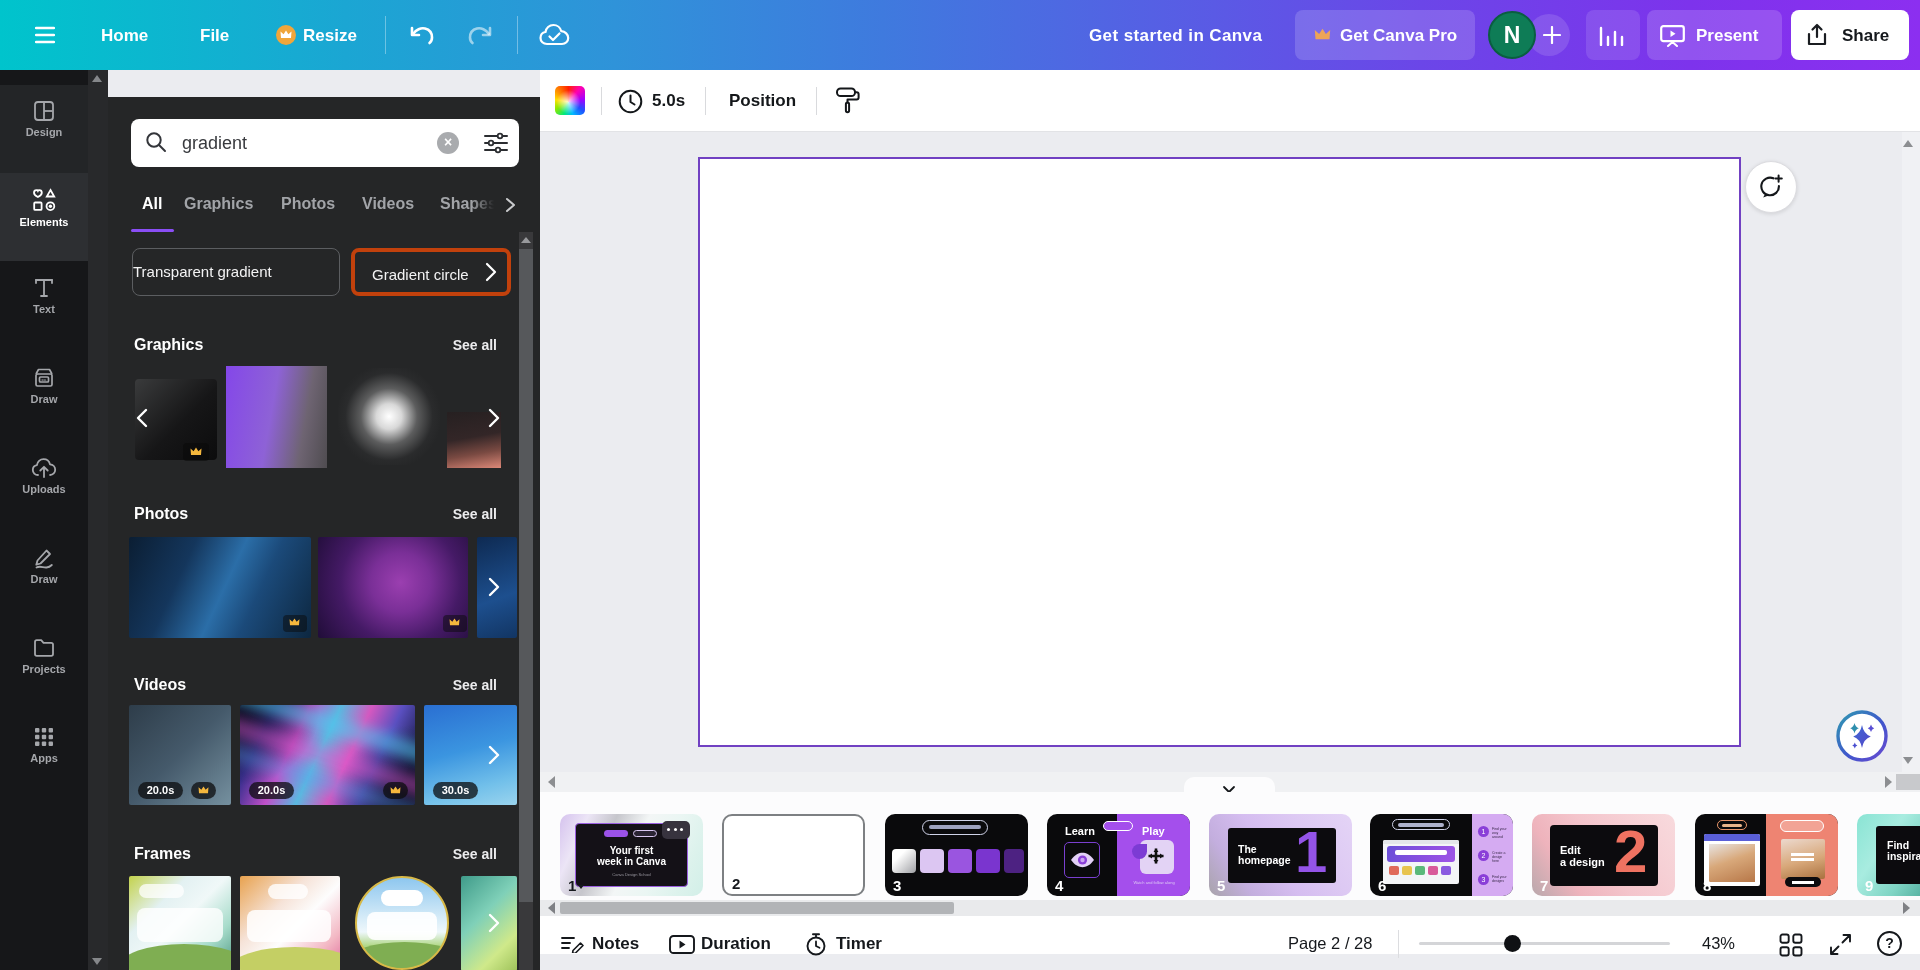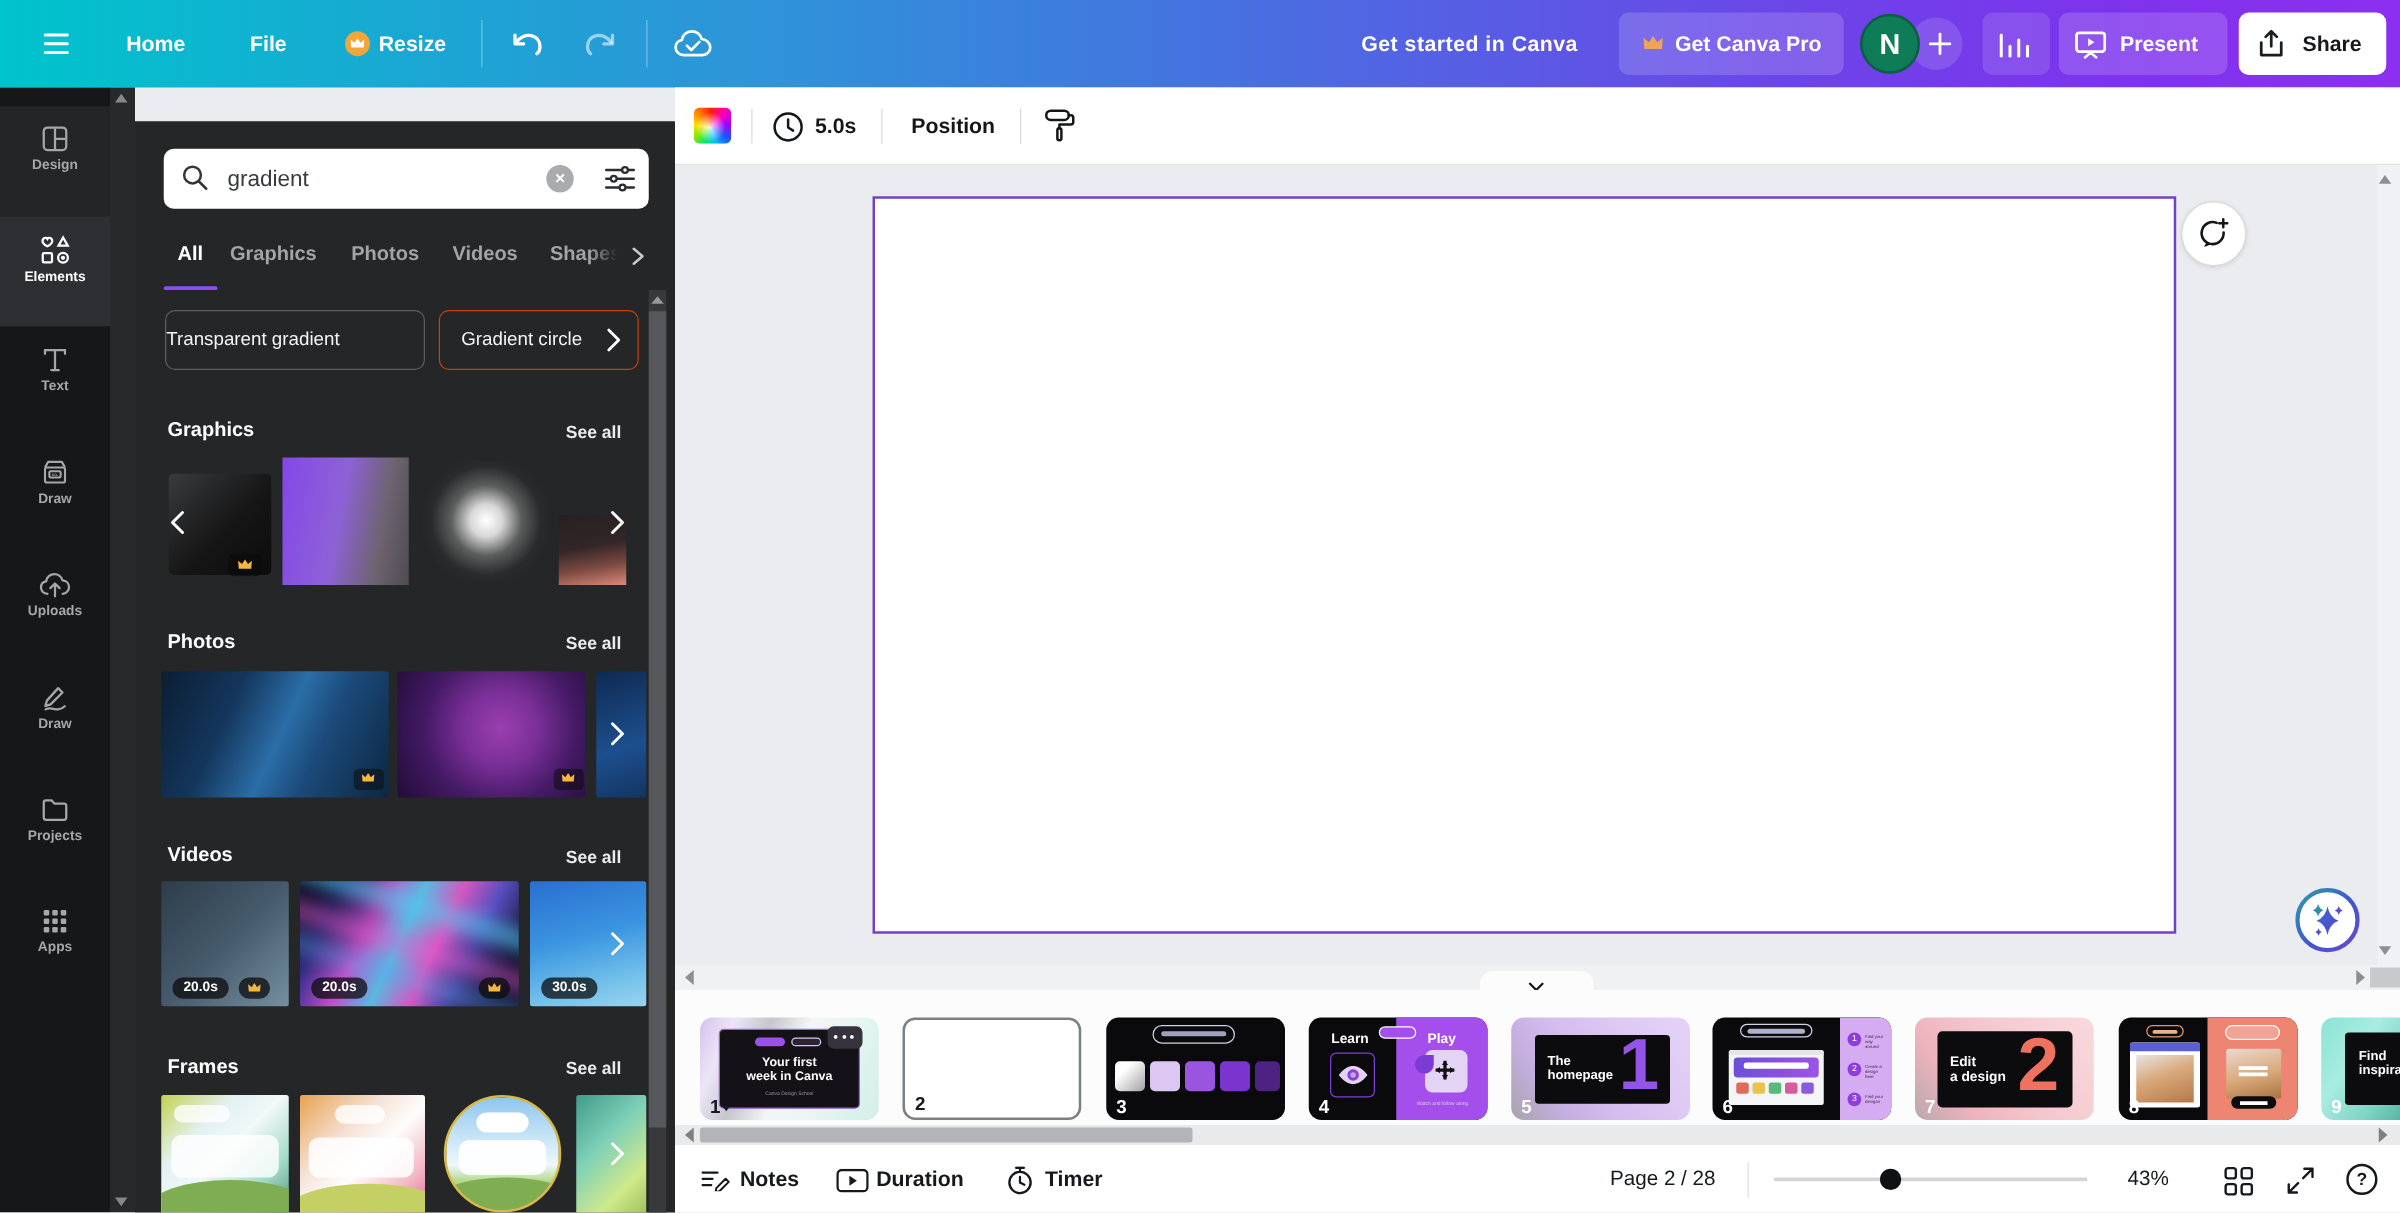--- a/index.html
+++ b/index.html
@@ -27,21 +27,21 @@
   .seehead { position:absolute; font-size:16px; font-weight:700; color:#fff; }
   .seeall { position:absolute; right:43px; font-size:14px; font-weight:700; color:#ececee; }
 
   
   #toolbar { position:absolute; left:540px; top:70px; width:1380px; height:62px; background:#fff; border-bottom:1px solid #e2e3e6; }
   #canvasbg { position:absolute; left:540px; top:132px; width:1380px; height:640px; background:#ebecf0; }
   #page { position:absolute; left:698px; top:157px; width:1043px; height:590px; background:#fff; border:2px solid #7141c2; }
   #hscroll1 { position:absolute; left:540px; top:772px; width:1380px; height:20px; background:#f0f1f3; }
   #filmband { position:absolute; left:540px; top:792px; width:1380px; height:108px; background:#fcfcfd; }
   #filmscroll { position:absolute; left:540px; top:900px; width:1380px; height:16px; background:#e9eaec; }
-  #bottombar { position:absolute; left:540px; top:916px; width:1380px; height:54px; background:#fff; }
+  #bottombar { position:absolute; left:540px; top:916px; width:1380px; height:38px; background:#fff; }
   .thumb { position:absolute; top:22px; width:143px; height:82px; border-radius:10px; overflow:hidden; }
   .pagenum { position:absolute; bottom:2px; left:8px; font-size:15px; font-weight:700; }
   .bb-txt { position:absolute; top:18px; font-size:17px; font-weight:700; color:#15181c; }
 </style>
 </head>
 <body>
 
 <div id="topbar">
 
   <svg class="abs" style="left:35px;top:26px" width="20" height="18" viewBox="0 0 20 18">
@@ -253,21 +253,21 @@
   <span class="abs" style="left:173px;top:98px;font-size:16px;font-weight:700;color:#a2a4a8">Photos</span>
   <span class="abs" style="left:254px;top:98px;font-size:16px;font-weight:700;color:#a2a4a8">Videos</span>
   <span class="abs" style="left:332px;top:98px;font-size:16px;font-weight:700;color:#a2a4a8;
      -webkit-mask-image:linear-gradient(90deg,#000 55%,transparent 95%);mask-image:linear-gradient(90deg,#000 55%,transparent 95%)">Shapes</span>
   <svg class="abs" style="left:395px;top:100px" width="14" height="16" viewBox="0 0 14 16">
     <path d="M4 2 L11 8 L4 14" fill="none" stroke="#c9cacc" stroke-width="2" stroke-linecap="round" stroke-linejoin="round"></path>
   </svg>
   <div class="abs" style="left:23px;top:132px;width:43px;height:3px;background:#8a4ef5;border-radius:2px"></div>
 
   <div class="abs" style="left:24px;top:151px;width:208px;height:48px;border:1px solid #5c5e61;border-radius:8px;color:#f3f3f4;font-size:15px;text-align:left;line-height:46px">Transparent gradient</div>
-  <div class="abs" style="left:243px;top:151px;width:160px;height:48px;border:1px solid #c2410c;border-radius:8px;color:#f3f3f4;font-size:15px;text-indent:17px;line-height:46px;overflow:hidden;white-space:nowrap">Gradient circle</div>
+  <div class="abs" style="left:243px;top:151px;width:160px;height:48px;border:4px solid #c2410c;border-radius:8px;color:#f3f3f4;font-size:15px;text-indent:17px;line-height:46px;overflow:hidden;white-space:nowrap">Gradient circle</div>
   <svg class="abs" style="left:376px;top:165px" width="14" height="20" viewBox="0 0 14 20">
     <path d="M3 2 L11 10 L3 18" fill="none" stroke="#fff" stroke-width="2.2" stroke-linecap="round" stroke-linejoin="round"></path>
   </svg>
 
   <span class="seehead" style="left:26px;top:239px">Graphics</span>
   <span class="seeall" style="top:240px">See all</span>
   <div class="abs" style="left:27px;top:282px;width:82px;height:81px;border-radius:4px;background:linear-gradient(135deg,#3a3b3c 0%,#161617 55%,#0c0c0d 100%)"></div>
   <div class="abs" style="left:75px;top:346px;width:26px;height:18px;border-radius:4px;background:rgba(10,10,10,0.55)"></div>
   <svg class="abs" style="left:82px;top:350px" width="12" height="10" viewBox="0 0 12 10">
       <path d="M1 8 L0.5 1.5 L3.6 4.2 L6 0.5 L8.4 4.2 L11.5 1.5 L11 8 Z" fill="#f5b73d"></path>

